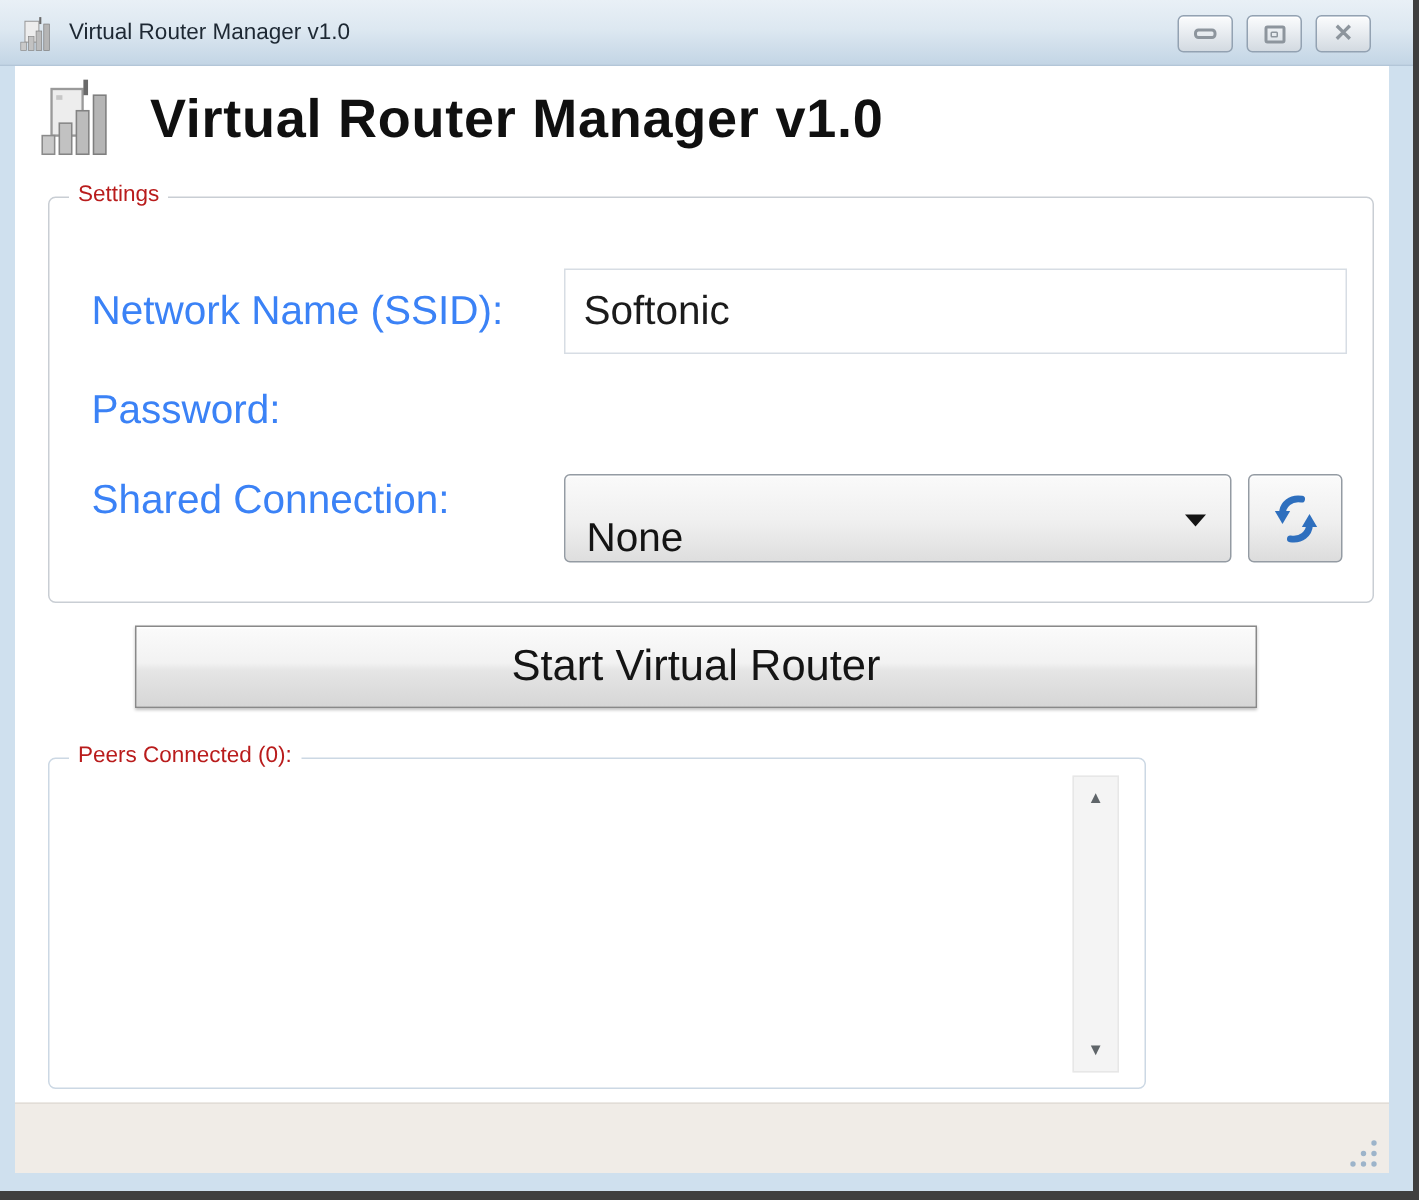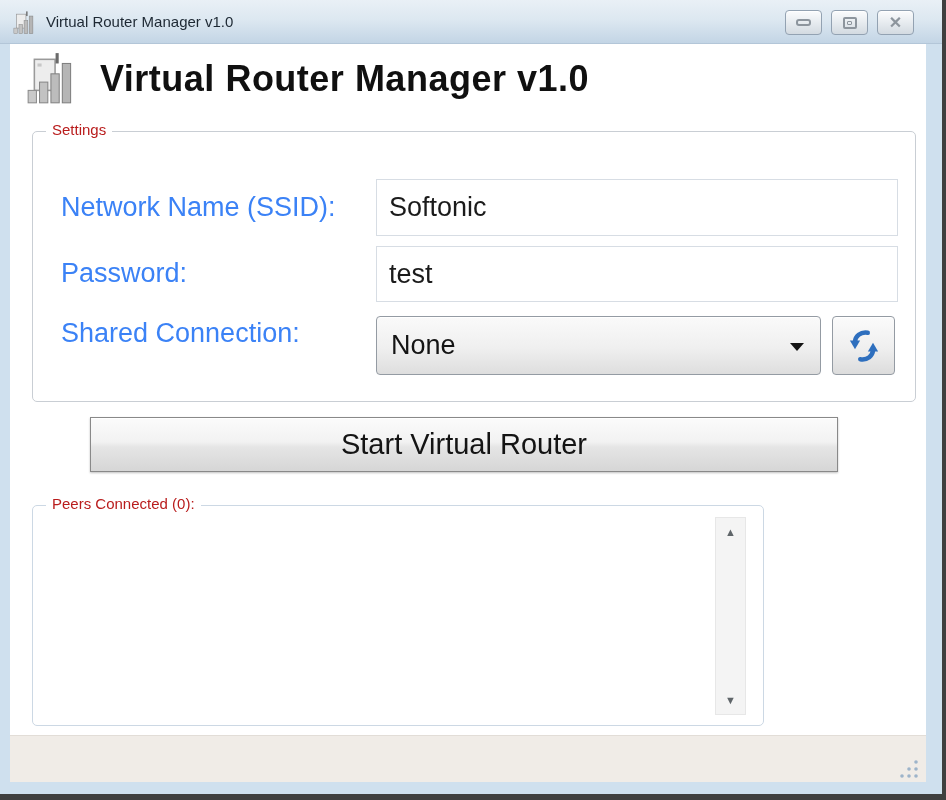--- a/index.html
+++ b/index.html
@@ -87,21 +87,21 @@
     padding: 0 12px; background: #ffffff; outline: none;
   }
   .input-ssid { top: 47px; height: 57px; }
   .input-pass { top: 114px; height: 56px; }
 
   .dropdown {
     position: absolute; left: 343px; top: 184px; width: 445px; height: 59px;
     border: 1px solid #949ba3; border-radius: 4px;
     background: linear-gradient(180deg, #fafafa 0%, #efefef 55%, #dedede 100%);
     box-shadow: inset 0 1px 0 #ffffff;
-    display: flex; align-items: center;
+    display: flex; align-items: flex-end;
     font-size: 27px; color: #141414; padding-left: 14px;
     cursor: default;
   }
   .dropdown-caret {
     position: absolute; right: 16px; top: 26px;
     width: 0; height: 0;
     border-left: 7px solid transparent; border-right: 7px solid transparent;
     border-top: 8px solid #141414;
   }
   .refresh-btn {
@@ -190,21 +190,20 @@
         <h1 class="app-title">Virtual Router Manager v1.0</h1>
       </div>
 
       <div class="groupbox settings-box">
         <span class="group-label">Settings</span>
 
         <label class="form-label lbl-ssid">Network Name (SSID):</label>
         <input class="text-input input-ssid" type="text" value="Softonic" style="">
 
         <label class="form-label lbl-pass">Password:</label>
-        <input class="text-input input-pass" type="text" value="test" style="">
 
         <label class="form-label lbl-shared">Shared Connection:</label>
         <div class="dropdown">
           <span>None</span>
           <span class="dropdown-caret"></span>
         </div>
         <button class="refresh-btn">
           <svg width="36" height="36" viewBox="0 0 24 24" aria-hidden="true">
             <path d="M14.5 3.2 C9.5 2.4 6.2 5.6 6 9.2" fill="none" stroke="#2e6fbe" stroke-width="3" stroke-linecap="round"></path>
             <path d="M2.6 8.4 L9.4 8.4 L6 14.2 Z" fill="#2e6fbe"></path>

